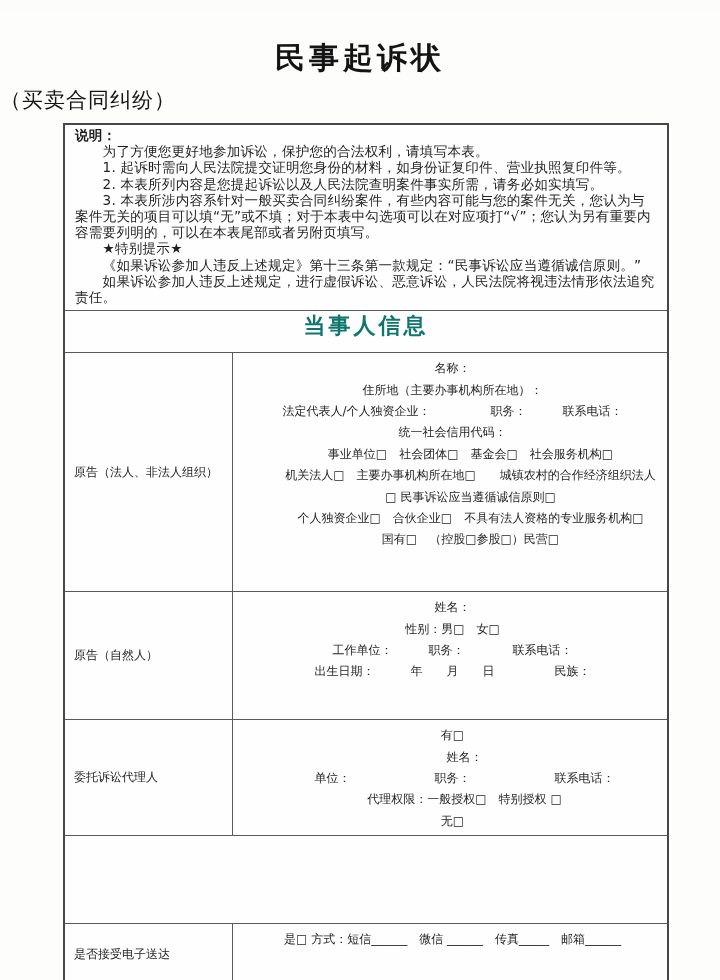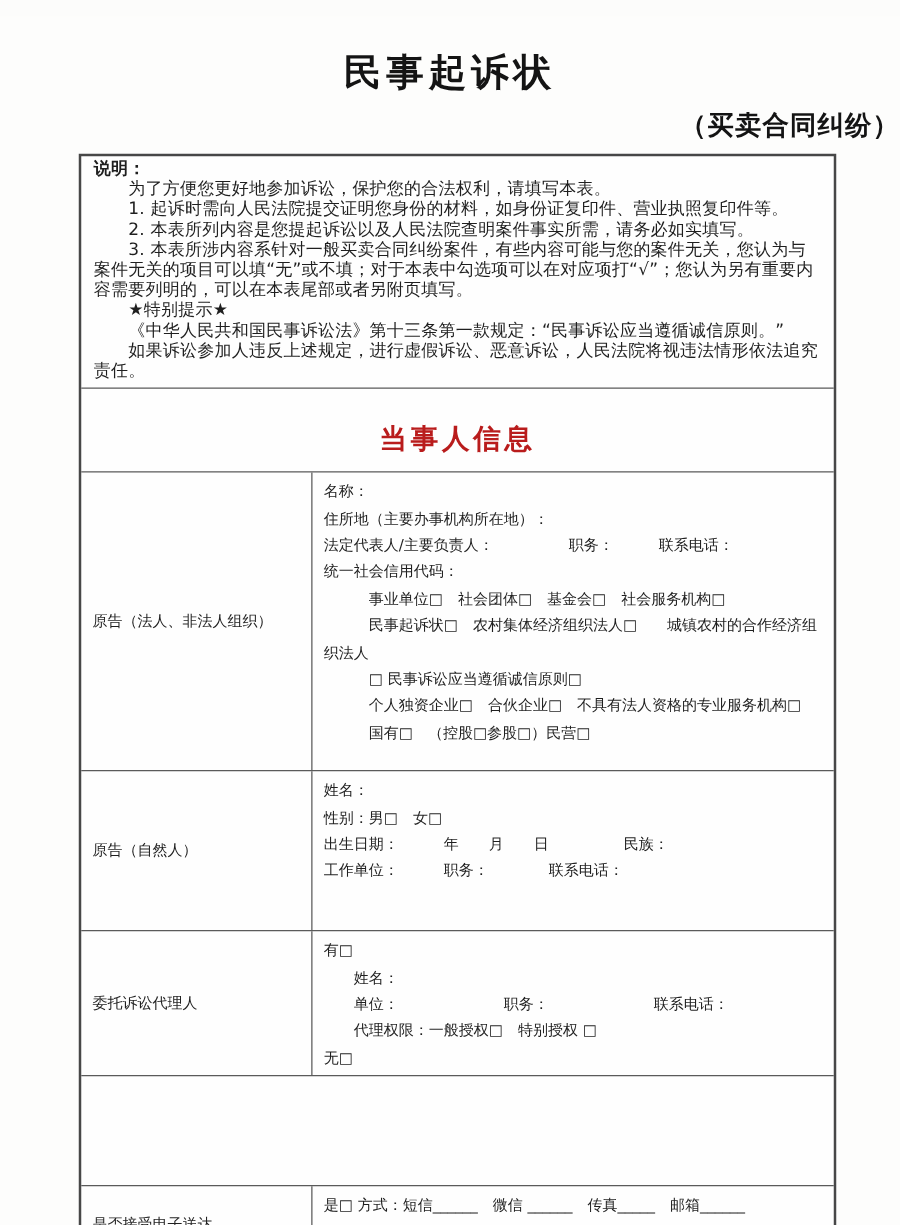--- a/index.html
+++ b/index.html
@@ -21,24 +21,24 @@
     margin: 25px 0 0 0;
     text-align: center;
     font-family: "DejaVu Serif", "Liberation Serif", serif;
     font-size: 30px;
     font-weight: 700;
     letter-spacing: 4px;
     color: #141414;
   }
   .doc-subtitle {
     margin: 7px 0 0 0;
-    text-align: right;
+    text-align: left;
     font-family: "DejaVu Serif", "Liberation Serif", serif;
     font-size: 21px;
-    font-weight: 700;
+    font-weight: 400;
     letter-spacing: 1px;
     color: #141414;
   }
   .form-table {
     box-sizing: border-box;
     width: 606px;
     margin: 9px 0 0 63px;
     border: 2px solid #474747;
     background: #fefefe;
   }
@@ -57,45 +57,46 @@
     margin: 0;
     white-space: pre-wrap;
   }
   
   .section-header {
     border-top: 1px solid #5a5a5a;
     text-align: center;
     font-size: 22px;
     font-weight: bold;
     letter-spacing: 3px;
-    padding: 25px 0 11px 0;
-    color: #b91c1c;
+    padding: 0 0 11px 0;
+    color: #0f766e;
   }
   
   .frow {
     display: flex;
     border-top: 1px solid #5a5a5a;
   }
   .frow-label {
-    width: 185px;
+    width: 168px;
     box-sizing: border-box;
     border-right: 1px solid #5a5a5a;
     display: flex;
     align-items: center;
     padding: 6px 6px 6px 9px;
     font-size: 12px;
     line-height: 19px;
     white-space: pre-wrap;
   }
   .frow-content {
     flex: 1;
     box-sizing: border-box;
     padding: 5px 4px 3px 9px;
     font-size: 12px;
     line-height: 21.4px;
+    text-align: center;
   }
   .fline { white-space: pre-wrap; }
   .r-entity    .frow-content { min-height: 236px; }
   .r-entity    { min-height: 238px; }
   .r-person    { min-height: 127px; }
   .r-agent     { min-height: 103px; }
   .r-address   { min-height: 87px; }
   .r-address .frow-content { line-height: 27px; padding-top: 7px; }
   .r-electronic{ min-height: 61px; }
 </style>
@@ -109,48 +110,48 @@
 
   <div class="form-table">
 
     <div class="notice">
       <div class="notice-label">说明：</div>
       <p>　　为了方便您更好地参加诉讼，保护您的合法权利，请填写本表。</p>
       <p>　　1. 起诉时需向人民法院提交证明您身份的材料，如身份证复印件、营业执照复印件等。</p>
       <p>　　2. 本表所列内容是您提起诉讼以及人民法院查明案件事实所需，请务必如实填写。</p>
       <p>　　3. 本表所涉内容系针对一般买卖合同纠纷案件，有些内容可能与您的案件无关，您认为与案件无关的项目可以填“无”或不填；对于本表中勾选项可以在对应项打“√”；您认为另有重要内容需要列明的，可以在本表尾部或者另附页填写。</p>
       <p>　　★特别提示★</p>
-      <p>　　《中华人民共和国民事诉讼法》第十三条第一款规定：“民事诉讼应当遵循诚信原则。”</p>
+      <p>　　《如果诉讼参加人违反上述规定》第十三条第一款规定：“民事诉讼应当遵循诚信原则。”</p>
       <p>　　如果诉讼参加人违反上述规定，进行虚假诉讼、恶意诉讼，人民法院将视违法情形依法追究责任。</p>
     </div>
 
     <div class="section-header">当事人信息</div>
 
     <div class="frow r-entity">
       <div class="frow-label">原告（法人、非法人组织）</div>
       <div class="frow-content">
         <div class="fline">名称：</div>
         <div class="fline">住所地（主要办事机构所在地）：</div>
-        <div class="fline">法定代表人/主要负责人：　　　　　职务：　　　联系电话：</div>
+        <div class="fline">法定代表人/个人独资企业：　　　　　职务：　　　联系电话：</div>
         <div class="fline">统一社会信用代码：</div>
         <div class="fline">　　　事业单位□　社会团体□　基金会□　社会服务机构□</div>
-        <div class="fline">　　　民事起诉状□　农村集体经济组织法人□　　城镇农村的合作经济组织法人</div>
+        <div class="fline">　　　机关法人□　主要办事机构所在地□　　城镇农村的合作经济组织法人</div>
         <div class="fline">　　　□ 民事诉讼应当遵循诚信原则□</div>
         <div class="fline">　　　个人独资企业□　合伙企业□　不具有法人资格的专业服务机构□</div>
         <div class="fline">　　　国有□　（控股□参股□）民营□</div>
       </div>
     </div>
 
     <div class="frow r-person">
       <div class="frow-label">原告（自然人）</div>
       <div class="frow-content">
         <div class="fline">姓名：</div>
         <div class="fline">性别：男□　女□</div>
+        <div class="fline">工作单位：　　　职务：　　　　联系电话：</div>
         <div class="fline">出生日期：　　　年　　月　　日　　　　　民族：</div>
-        <div class="fline">工作单位：　　　职务：　　　　联系电话：</div>
       </div>
     </div>
 
     <div class="frow r-agent">
       <div class="frow-label">委托诉讼代理人</div>
       <div class="frow-content">
         <div class="fline">有□</div>
         <div class="fline">　　姓名：</div>
         <div class="fline">　　单位：　　　　　　　职务：　　　　　　　联系电话：</div>
         <div class="fline">　　代理权限：一般授权□　特别授权 □</div>

